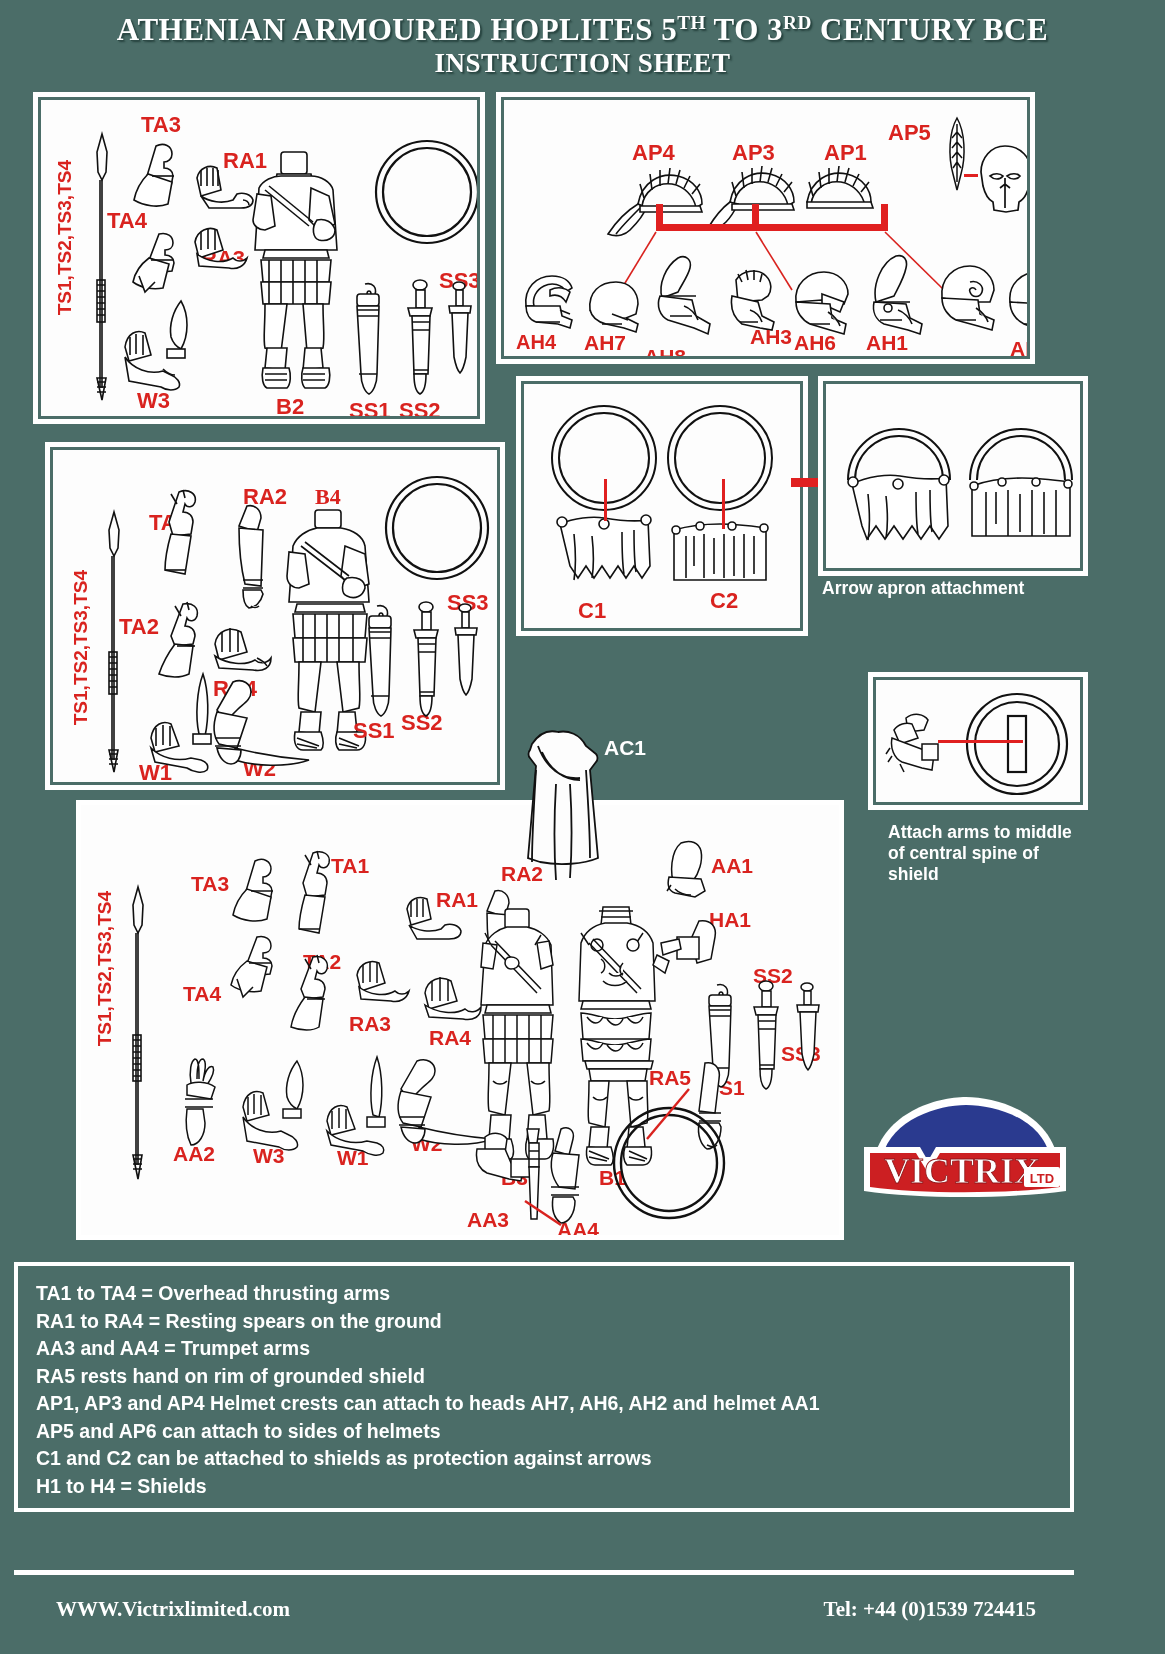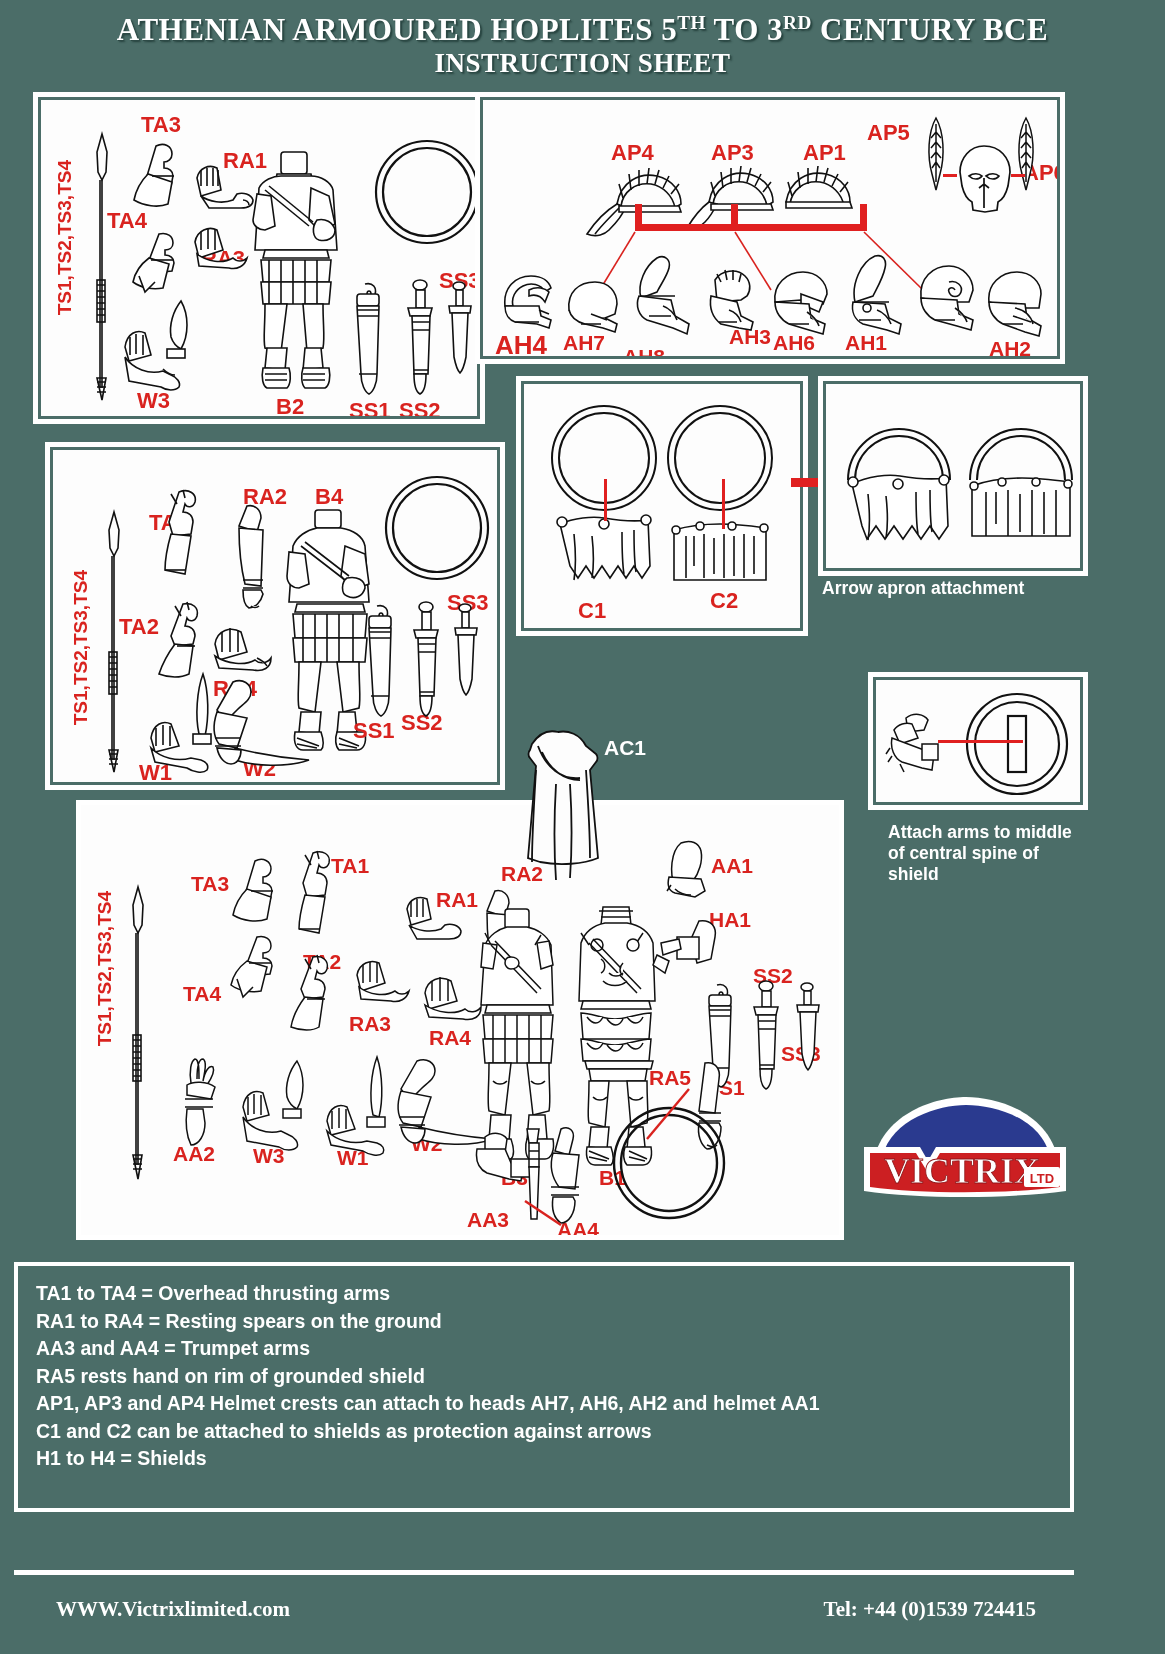--- a/index.html
+++ b/index.html
@@ -249,21 +249,21 @@
       <svg width="108" height="108" viewBox="0 0 108 108">
         <g fill="none" stroke="#111" stroke-width="2.2">
           <circle cx="54" cy="54" r="51"></circle>
           <circle cx="54" cy="54" r="44"></circle>
         </g>
       </svg>
     </div>
   </div>
 </div>
 
-<div class="panel abs" id="p2" style="left:475px;top:92px;width:590px;height:272px;">
+<div class="panel abs" id="p2" style="left:496px;top:92px;width:539px;height:272px;">
   <div class="inner">
 
     <div class="lab abs" style="left:128px;top:42px;font-size:22px;">AP4</div>
     <div class="lab abs" style="left:228px;top:42px;font-size:22px;">AP3</div>
     <div class="lab abs" style="left:320px;top:42px;font-size:22px;">AP1</div>
 
     <div class="art" style="left:98px;top:64px;">
       <svg width="104" height="82" viewBox="0 0 104 82">
         <g fill="#fff" stroke="#111" stroke-width="1.6">
           <path d="M36 40 c4-22 22-32 40-28 c16 4 24 16 24 28 l-6 4 c-2-12-12-22-24-24 c-16-2-28 8-30 22 Z"></path>
@@ -342,21 +342,21 @@
     <div class="art" style="left:12px;top:170px;">
       <svg width="64" height="62" viewBox="0 0 64 62">
         <g fill="#fff" stroke="#111" stroke-width="1.6">
           <path d="M10 36 c-2-18 10-30 26-30 c12 0 18 6 20 12 l-6 4 c-4-8-14-10-22-6 c-8 4-12 12-10 20 Z"></path>
           <path d="M34 20 c8-4 16-2 20 2 l-4 10 c-4-6-10-8-16-6 Z"></path>
           <path d="M10 36 c0 8 4 14 10 16 l22 2 l12 4 l2-8 l-10-4 l-2-10 Z"></path>
           <path d="M44 40 l10 4 M20 52 h24"></path>
         </g>
       </svg>
     </div>
-    <div class="lab abs" style="left:12px;top:232px;font-size:26px;">AH4</div>
+    <div class="lab abs" style="left:12px;top:232px;font-size:20px;">AH4</div>
 
     <div class="art" style="left:78px;top:176px;">
       <svg width="62" height="58" viewBox="0 0 62 58">
         <g fill="#fff" stroke="#111" stroke-width="1.6">
           <path d="M8 34 c-2-18 10-28 26-28 c14 0 22 10 22 22 l-2 10 l-10 4 l-32-2 Z"></path>
           <path d="M8 34 c2 8 8 12 16 14 l18 4 l12 4 l2-8 l-12-6"></path>
           <path d="M30 38 l16 6 M20 48 h20"></path>
         </g>
       </svg>
     </div>
@@ -472,21 +472,21 @@
         <g fill="#fff" stroke="#111" stroke-width="1.6">
           <path d="M16 4 c8-2 14 4 14 12 l-4 14 l-18-6 Z"></path>
           <path d="M8 26 c0 20 2 40 6 56 l16 2 l2-56 Z"></path>
           <path d="M12 78 h20 M12 86 h20"></path>
           <path d="M12 88 c0 8 2 16 6 18 c6 0 12-6 14-14 l-2-4 Z"></path>
           <path d="M20 104 c2 2 6 2 8 0"></path>
         </g>
       </svg>
     </div>
 
-    <div class="lab abs" style="left:262px;top:36px;font-size:22px;">B4</div>
+    <div class="lab abs" style="left:262px;top:36px;font-size:22px;font-family:Liberation Serif, serif;">B4</div>
     <div class="art" style="left:222px;top:58px;">
       <svg width="108" height="248" viewBox="0 0 108 248">
         <g fill="#fff" stroke="#111" stroke-width="1.6">
           <rect x="40" y="2" width="26" height="18" rx="3"></rect>
           <path d="M18 38 c4-10 14-16 24-18 h24 c12 2 22 8 24 18 l4 56 h-80 Z"></path>
           <path d="M14 44 l-2 24 c0 8 6 12 12 12 l10-4 l-4-30 Z"></path>
           <path d="M70 38 l20 8 l4 30 l-16 6 l-12-14 Z"></path>
           <path d="M72 70 c10-2 18 2 18 10 c-2 8-10 12-18 8 c-6-2-6-14 0-18Z"></path>
           <path d="M26 38 L70 72 M30 34 L74 68"></path>
           <path d="M22 96 h66 l2 8 h-70 Z"></path>
@@ -1066,20 +1066,21 @@
     <text x="184" y="88" font-family="Liberation Sans, sans-serif" font-weight="bold" font-size="13" fill="#cc1f22" text-anchor="middle">LTD</text>
   </svg>
 </div>
 
 <div class="abs" id="instr">
   <div class="line">TA1 to TA4 = Overhead thrusting arms</div>
   <div class="line">RA1 to RA4 = Resting spears on the ground</div>
   <div class="line">AA3 and AA4 = Trumpet arms</div>
   <div class="line">RA5 rests hand on rim of grounded shield</div>
   <div class="line">AP1, AP3 and AP4 Helmet crests can attach to heads AH7, AH6, AH2 and helmet AA1</div>
+  <div class="line">AP5 and AP6 can attach to sides of helmets</div>
   <div class="line">C1 and C2 can be attached to shields as protection against arrows</div>
   <div class="line">H1 to H4 = Shields</div>
 </div>
 
 <div class="abs" id="footerbar">
   <div class="ftxt" style="left:42px;">WWW.Victrixlimited.com</div>
   <div class="ftxt" style="right:38px;">Tel: +44 (0)1539 724415</div>
 </div>
 
 </body></html>

